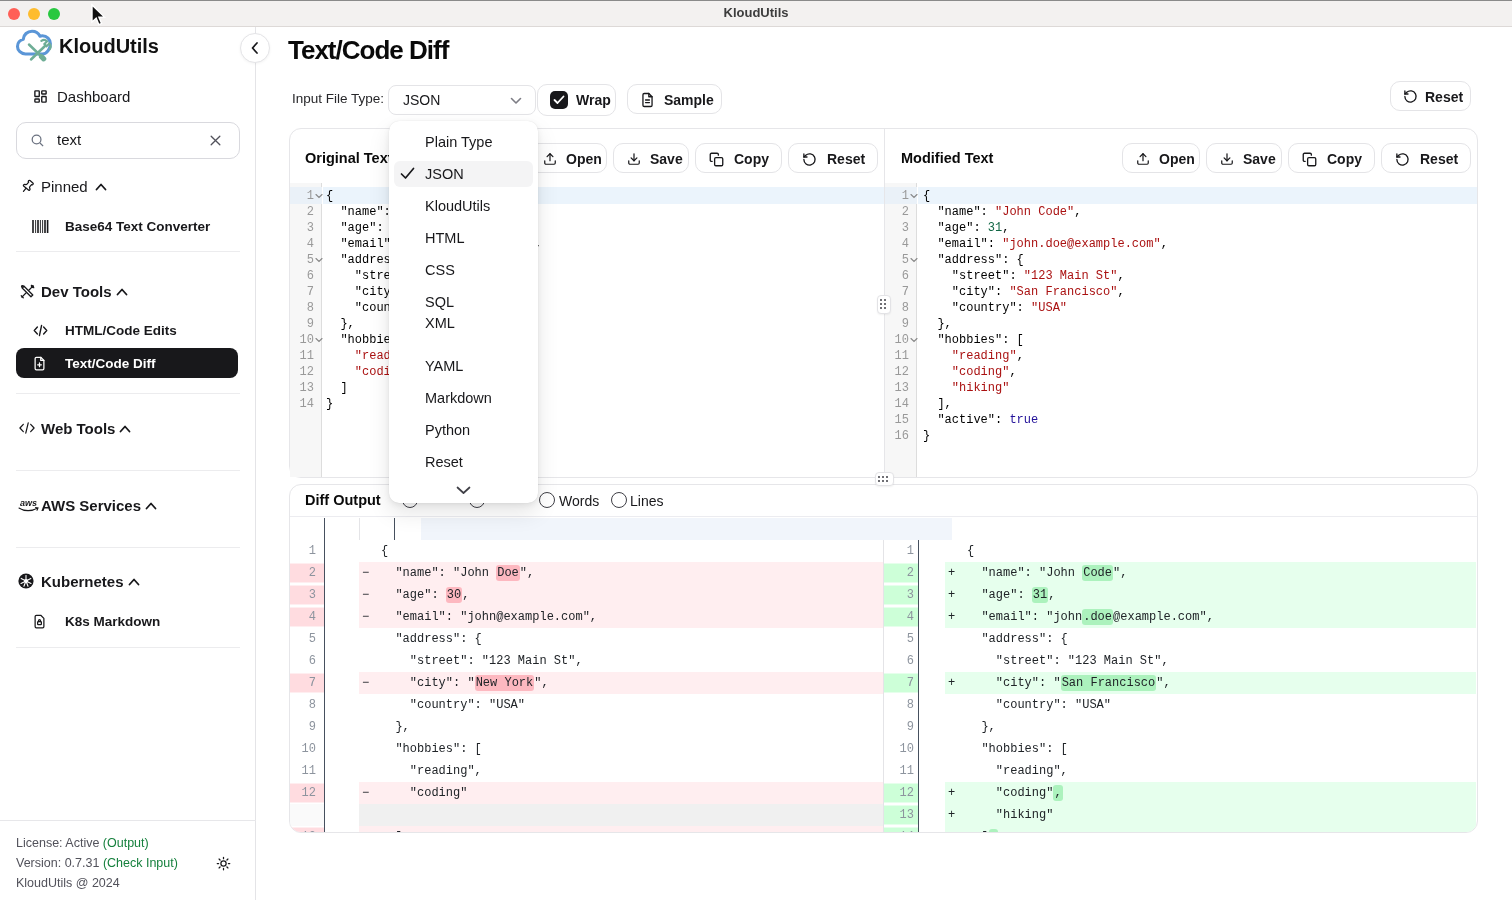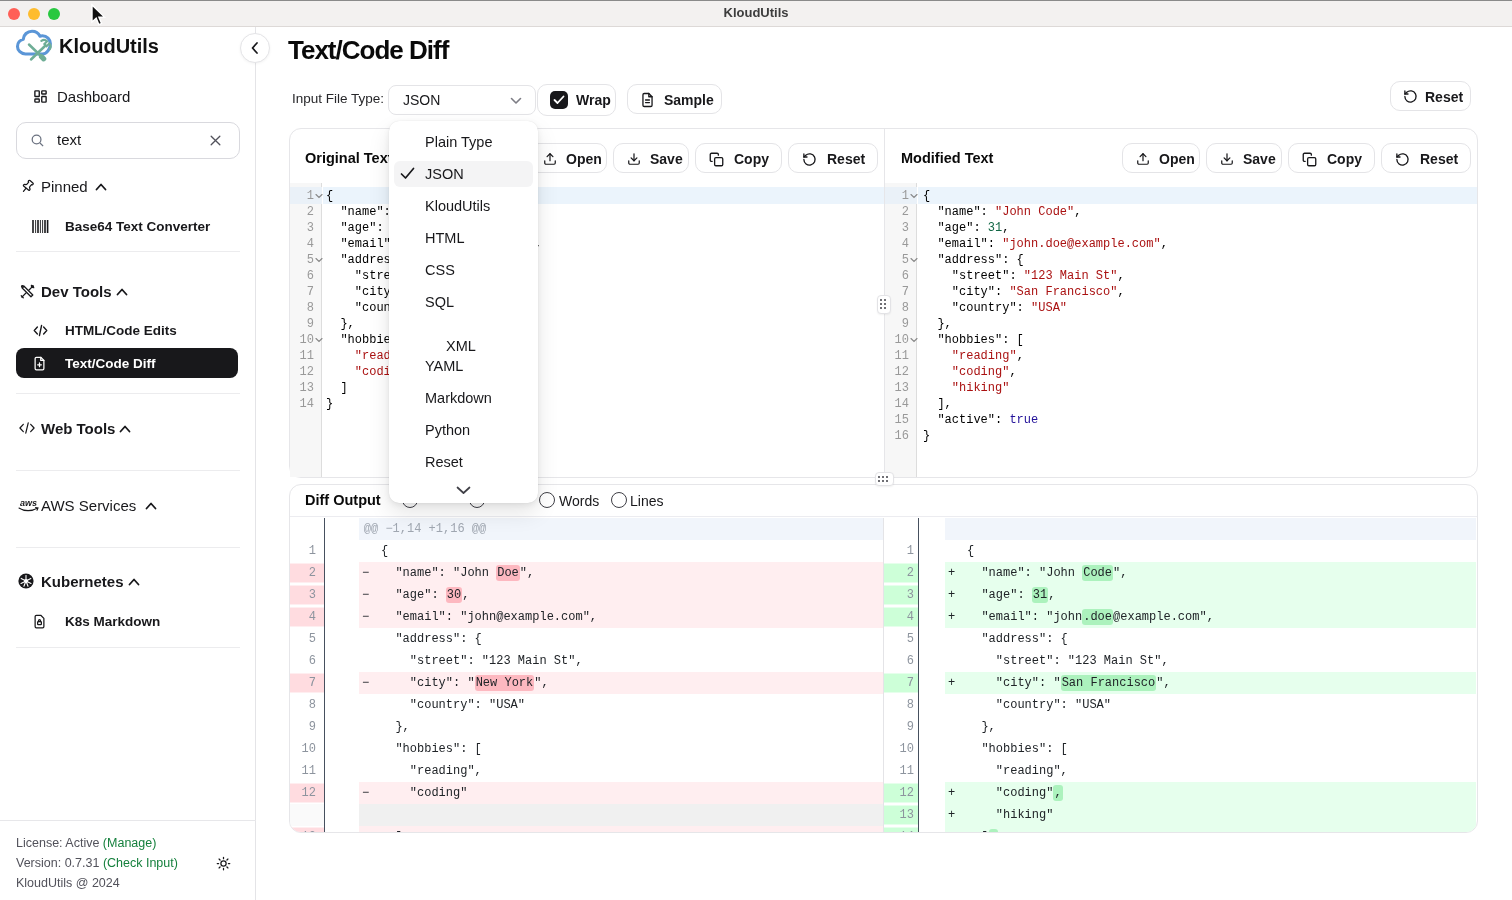--- a/index.html
+++ b/index.html
@@ -162,21 +162,21 @@
   <svg class="abs" style="left:119px; top:424px;" width="12" height="10" viewBox="0 0 12 10">
     <path d="M1.5 7.5 L6 2.5 L10.5 7.5" fill="none" stroke="#18181b" stroke-width="1.8" stroke-linecap="round" stroke-linejoin="round"></path>
   </svg>
 
   <div class="sdiv" style="top:470px;"></div>
 
   <svg class="abs" style="left:17px; top:497px;" width="23" height="16" viewBox="0 0 23 16">
     <text x="3" y="9" font-family="Liberation Sans" font-size="9" font-weight="700" font-style="italic" fill="#18181b">aws</text>
     <path d="M2 11 C7 14.5 15 14.5 20.5 11 M18.5 10.5 L21 11 L20 13.3" fill="none" stroke="#18181b" stroke-width="1.1" stroke-linecap="round"></path>
   </svg>
-  <div class="navtxt" style="left:41px; top:497px; font-weight:400;">AWS Services</div>
+  <div class="navtxt" style="left:41px; top:497px; font-weight:700;">AWS Services</div>
   <svg class="abs" style="left:145px; top:501px;" width="12" height="10" viewBox="0 0 12 10">
     <path d="M1.5 7.5 L6 2.5 L10.5 7.5" fill="none" stroke="#18181b" stroke-width="1.8" stroke-linecap="round" stroke-linejoin="round"></path>
   </svg>
 
   <div class="sdiv" style="top:547px;"></div>
 
   <svg class="abs" style="left:18px; top:573px;" width="16" height="16" viewBox="0 0 16 16">
     <circle cx="8" cy="8" r="7.6" fill="#18181b"></circle>
     <g stroke="#fff" stroke-width="1.1" stroke-linecap="round">
       <line x1="8" y1="8" x2="8" y2="2.6"></line>
@@ -197,21 +197,21 @@
   <svg class="abs" style="left:33px; top:614px;" width="13" height="15" viewBox="0 0 20 24" fill="none" stroke="#18181b" stroke-width="2" stroke-linecap="round" stroke-linejoin="round">
     <path d="M12 2 H5 a2 2 0 0 0 -2 2 v16 a2 2 0 0 0 2 2 h10 a2 2 0 0 0 2 -2 V7 Z"></path>
     <rect x="7" y="12" width="6" height="5" rx="1"></rect>
       <path d="M8.5 12 v-1.5 a1.5 1.5 0 0 1 3 0 V12"></path>
   </svg>
   <div class="subtxt" style="left:65px; top:614px;">K8s Markdown</div>
 
   <div class="sdiv" style="top:647px;"></div>
 
   <div class="abs" style="left:0px; top:820px; width:256px; height:1px; background:#e7e7ea;"></div>
-  <div class="abs" style="left:16px; top:836px; font-size:12.5px; color:#52525b;">License: Active <span style="color:#15803d;">(Manage)</span></div>
+  <div class="abs" style="left:16px; top:836px; font-size:12.5px; color:#52525b;">License: Active <span style="color:#15803d;">(Output)</span></div>
   <div class="abs" style="left:16px; top:856px; font-size:12.5px; color:#52525b;">Version: 0.7.31 <span style="color:#15803d;">(Check Input)</span></div>
   <div class="abs" style="left:16px; top:876px; font-size:12.5px; color:#52525b;">KloudUtils @ 2024</div>
   <svg class="abs" style="left:216px; top:856px;" width="15" height="15" viewBox="0 0 24 24" fill="none" stroke="#18181b" stroke-width="2" stroke-linecap="round">
     <circle cx="12" cy="12" r="4.2"></circle>
     <path d="M12 2v2.2 M12 19.8V22 M4.9 4.9l1.6 1.6 M17.5 17.5l1.6 1.6 M2 12h2.2 M19.8 12H22 M4.9 19.1l1.6-1.6 M17.5 6.5l1.6-1.6"></path>
   </svg>
 
   <div class="abs" style="left:240px; top:33px; width:30px; height:30px; border-radius:50%;
        background:#fff; border:1px solid #e4e4e7; box-shadow:0 1px 3px rgba(0,0,0,.05); z-index:5;"></div>
   <svg class="abs" style="left:249px; top:41px; z-index:6;" width="12" height="14" viewBox="0 0 12 14">
@@ -419,21 +419,20 @@
   <div class="abs" style="left:112.0px; top:7px; width:16px; height:16px; border:1.6px solid #3f3f46; border-radius:50%; background:#fff;"></div>
   <div class="abs" style="left:179.0px; top:7px; width:16px; height:16px; border:1.6px solid #3f3f46; border-radius:50%; background:#fff;"></div>
   <div class="abs" style="left:248.5px; top:7px; width:16px; height:16px; border:1.6px solid #3f3f46; border-radius:50%; background:#fff;"></div>
   <div class="abs" style="left:320.5px; top:7px; width:16px; height:16px; border:1.6px solid #3f3f46; border-radius:50%; background:#fff;"></div>
   <div class="abs" style="left:269px; top:8px; font-size:14px; color:#18181b;">Words</div>
   <div class="abs" style="left:340px; top:8px; font-size:14px; color:#18181b;">Lines</div>
   <div class="abs" style="left:0px; top:31px; width:1187px; height:1px; background:#ececf0;"></div>
   <div class="drow" style="top:33px;">
         <div class="dl-num"></div>
         <div class="dl-sp"></div>
-        <div class="dl-code" style="background:#f1f5fb;"><span style="color:#a0a7b1;">  @@ −1,14 +1,16 @@</span></div>
         <div class="dr-num"></div>
         <div class="dr-sp"></div>
         <div class="dr-code" style="background:#f1f5fb;"></div>
       </div>
   <div class="drow" style="top:55px;">
         <div class="dl-num" style="background:#fff;">1</div>
         <div class="dl-sp"></div>
         <div class="dl-code" style="background:#fff;"><span class="mk"> </span>{</div>
         <div class="dr-num" style="background:#fff;">1</div>
         <div class="dr-sp"></div>
@@ -546,21 +545,21 @@
   </div>
 
   <div id="menu"></div>
   <div class="abs" style="left:394px; top:161px; width:139px; height:26px; background:#f4f4f5; border-radius:6px; z-index:51;"></div>
   <div class="mi" style="top:131.5px; left:425px; z-index:52;">Plain Type</div>
   <div class="mi" style="top:163.5px; left:425px; z-index:52;">JSON</div>
   <div class="mi" style="top:195.5px; left:425px; z-index:52;">KloudUtils</div>
   <div class="mi" style="top:227.5px; left:425px; z-index:52;">HTML</div>
   <div class="mi" style="top:259.5px; left:425px; z-index:52;">CSS</div>
   <div class="mi" style="top:291.5px; left:425px; z-index:52;">SQL</div>
-  <div class="mi" style="top:336px; left:425px; z-index:52;margin-left:21px;">XML</div>
+  <div class="mi" style="top:313px; left:425px; z-index:52;">XML</div>
   <div class="mi" style="top:355.5px; left:425px; z-index:52;">YAML</div>
   <div class="mi" style="top:387.5px; left:425px; z-index:52;">Markdown</div>
   <div class="mi" style="top:419.5px; left:425px; z-index:52;">Python</div>
   <div class="mi" style="top:451.5px; left:425px; z-index:52;">Reset</div>
   <svg class="abs" style="left:400px; top:167px; z-index:52;" width="15" height="13" viewBox="0 0 15 13">
       <path d="M1.5 7 L5.5 11 L13.5 1.5" fill="none" stroke="#18181b" stroke-width="1.7" stroke-linecap="round" stroke-linejoin="round"></path>
     </svg>
   <svg class="abs" style="left:456px; top:486px; z-index:52;" width="15" height="9" viewBox="0 0 15 9">
       <path d="M1.5 1.5 L7.5 7 L13.5 1.5" fill="none" stroke="#3f3f46" stroke-width="1.7" stroke-linecap="round" stroke-linejoin="round"></path>
     </svg>

